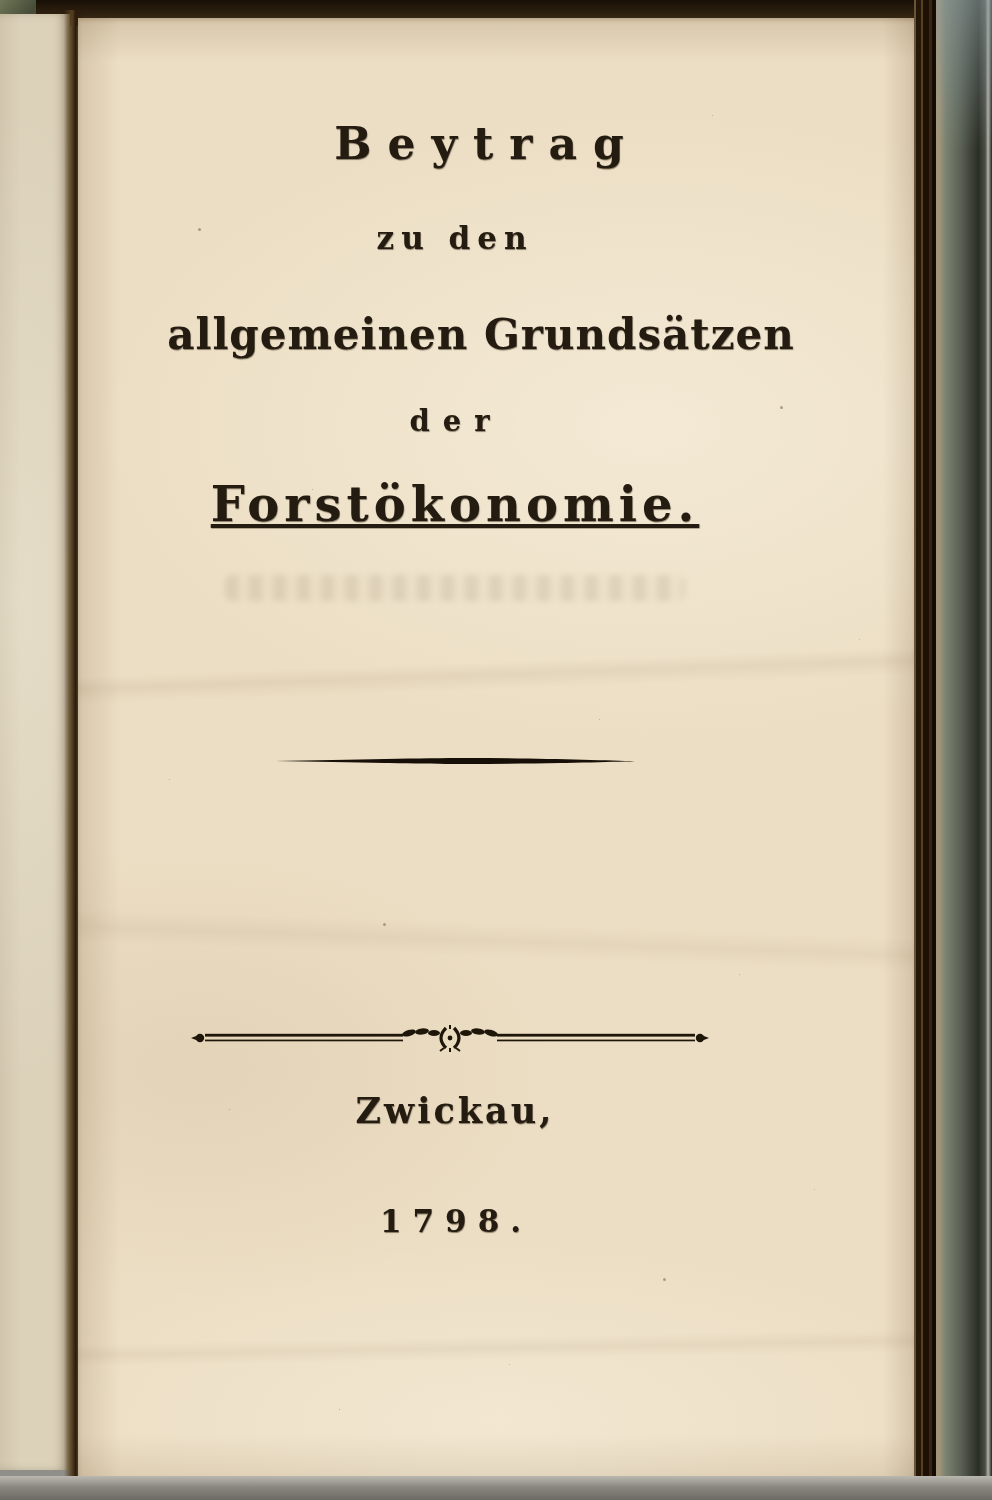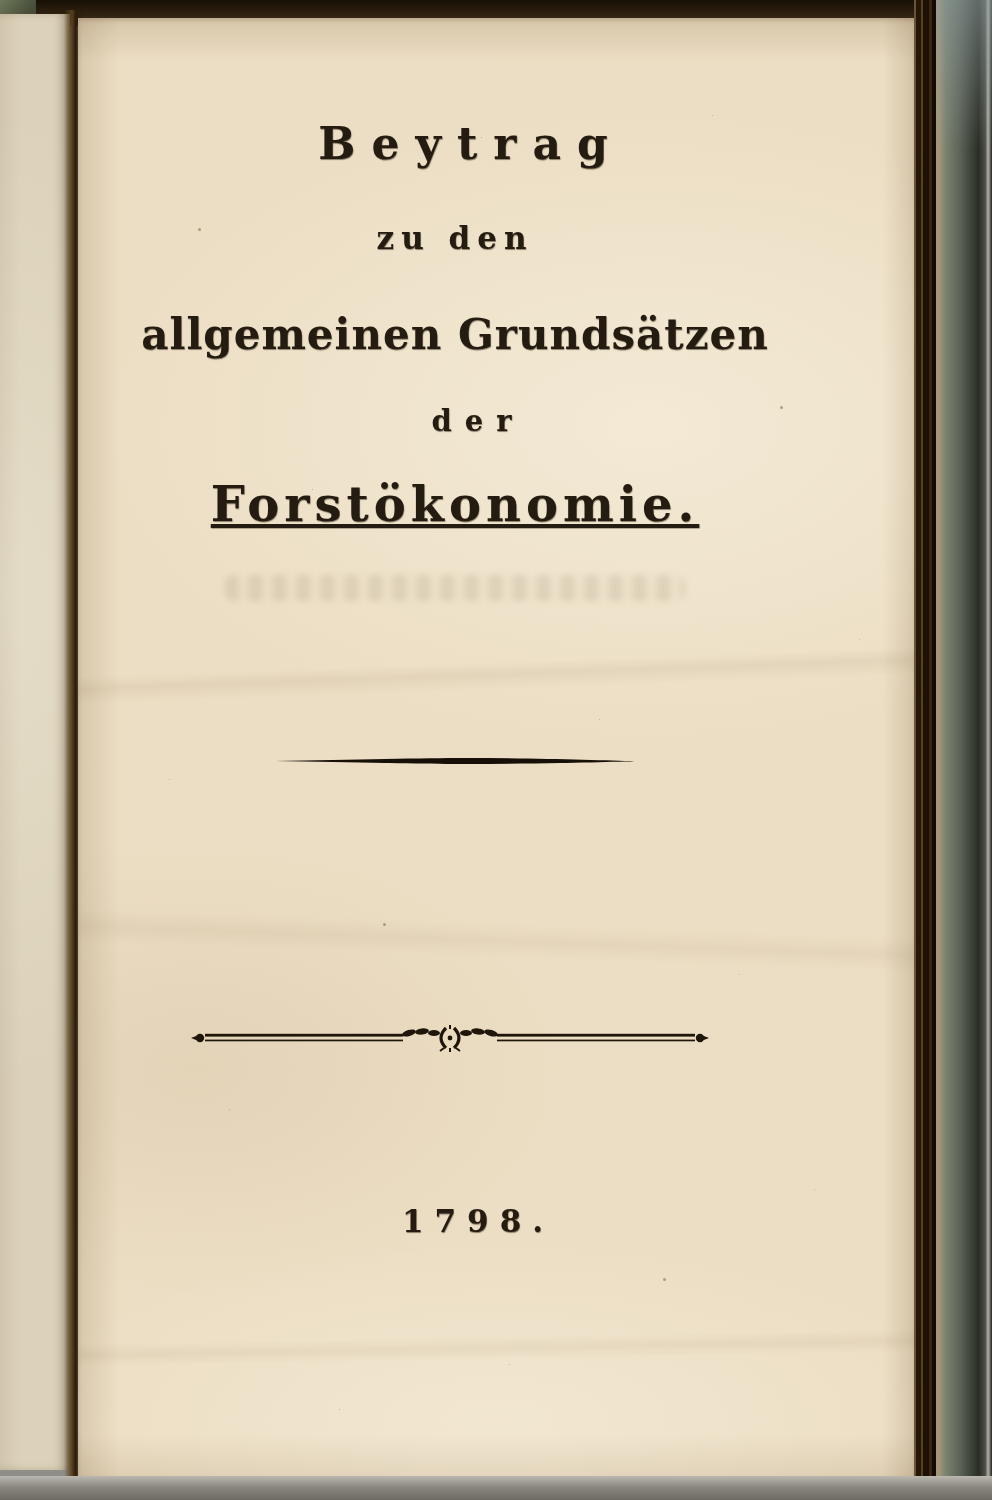--- a/index.html
+++ b/index.html
@@ -83,36 +83,36 @@
     position:absolute; left:0; top:1476px; width:992px; height:24px;
     background:linear-gradient(180deg,#bab8af 0%,#8a8881 45%,#6c6a63 100%);
   }
   
   .print{position:absolute; left:0; top:0; width:838px; height:1460px; color:#241c11;}
   .line{
     position:absolute; left:0; width:754px; text-align:center;
     font-weight:700; white-space:nowrap;
     text-shadow:0.5px 0.6px 0.9px rgba(40,25,10,.5);
   }
-  .l-series1{top:100px; font-size:44px; letter-spacing:16px; padding-left:16px;}
+  .l-series1{top:100px; font-size:44px; letter-spacing:16px; padding-left:32px;}
   .l-series2{top:202px; font-size:31px; letter-spacing:7px;  }
-  .l-series3{top:292px; font-size:42px; letter-spacing:1px;}
-  .l-series4{top:386px; font-size:29px; letter-spacing:13px; padding-left:23px;}
+  .l-series3{top:292px; font-size:42px; letter-spacing:1px;padding-left:26px;}
+  .l-series4{top:386px; font-size:29px; letter-spacing:13px; padding-left:1px;}
   .l-title  {top:458px; font-size:48px; letter-spacing:5px;text-decoration:underline;}
   .ghost-line{
     position:absolute; left:147px; top:557px; width:460px; height:26px;
     background:repeating-linear-gradient(90deg,
       rgba(112,98,72,.30) 0 13px, rgba(112,98,72,.05) 13px 24px);
     filter:blur(3px); opacity:.45; border-radius:8px;
   }
   .spindle-rule{position:absolute; left:197px; top:739px; width:360px; height:8px;}
   .ornament-rule{position:absolute; left:112px; top:1007px; width:520px; height:28px;}
   .l-place  {top:1072px; font-size:35px; letter-spacing:3px;}
   .l-printer{top:1132px; font-size:33px; letter-spacing:4px; word-spacing:12px;}
-  .l-year   {top:1185px; font-size:31px; letter-spacing:11px; padding-left:23px;}
+  .l-year   {top:1185px; font-size:31px; letter-spacing:11px; padding-left:1px;}
 </style>
 </head>
 <body>
 
 <div class="scan">
 
   <div class="top-edge"></div>
   <div class="top-corner-left"></div>
 
   <div class="facing-page"></div>
@@ -158,20 +158,21 @@
           <ellipse cx="276" cy="8" rx="6" ry="3"></ellipse>
           <ellipse cx="288" cy="6.5" rx="7" ry="3" transform="rotate(8 288 6.5)"></ellipse>
           <ellipse cx="301" cy="8" rx="7" ry="3" transform="rotate(16 301 8)"></ellipse>
           <rect x="307" y="8.8" width="198" height="2.8"></rect>
           <rect x="307" y="14.6" width="198" height="1.7"></rect>
           <circle cx="510" cy="13" r="4.2"></circle>
           <path d="M519,13 l-9,-3.5 l0,7 z"></path>
         </g>
       </svg>
 
+      <div class="line l-place">Zwickau,</div>
 
 
       <div class="line l-year">1798.</div>
     </div>
   </div>
 
   <div class="fore-edge"></div>
   <div class="cover-strip">
     <div class="cover-top"></div>
   </div>

